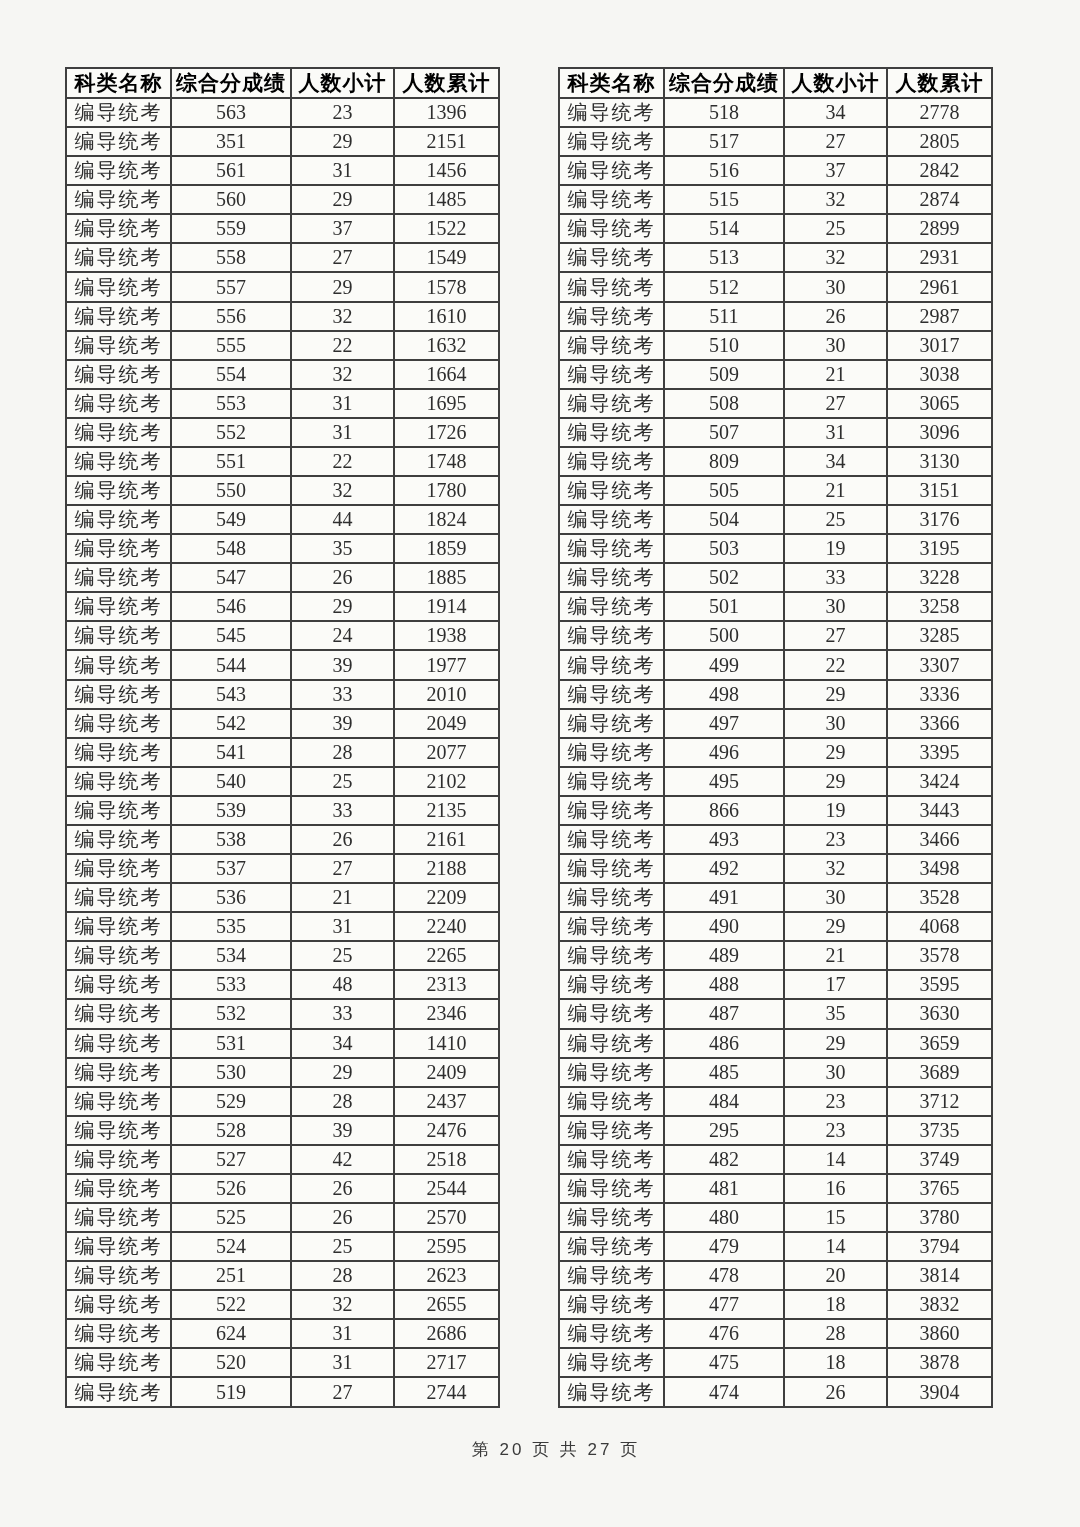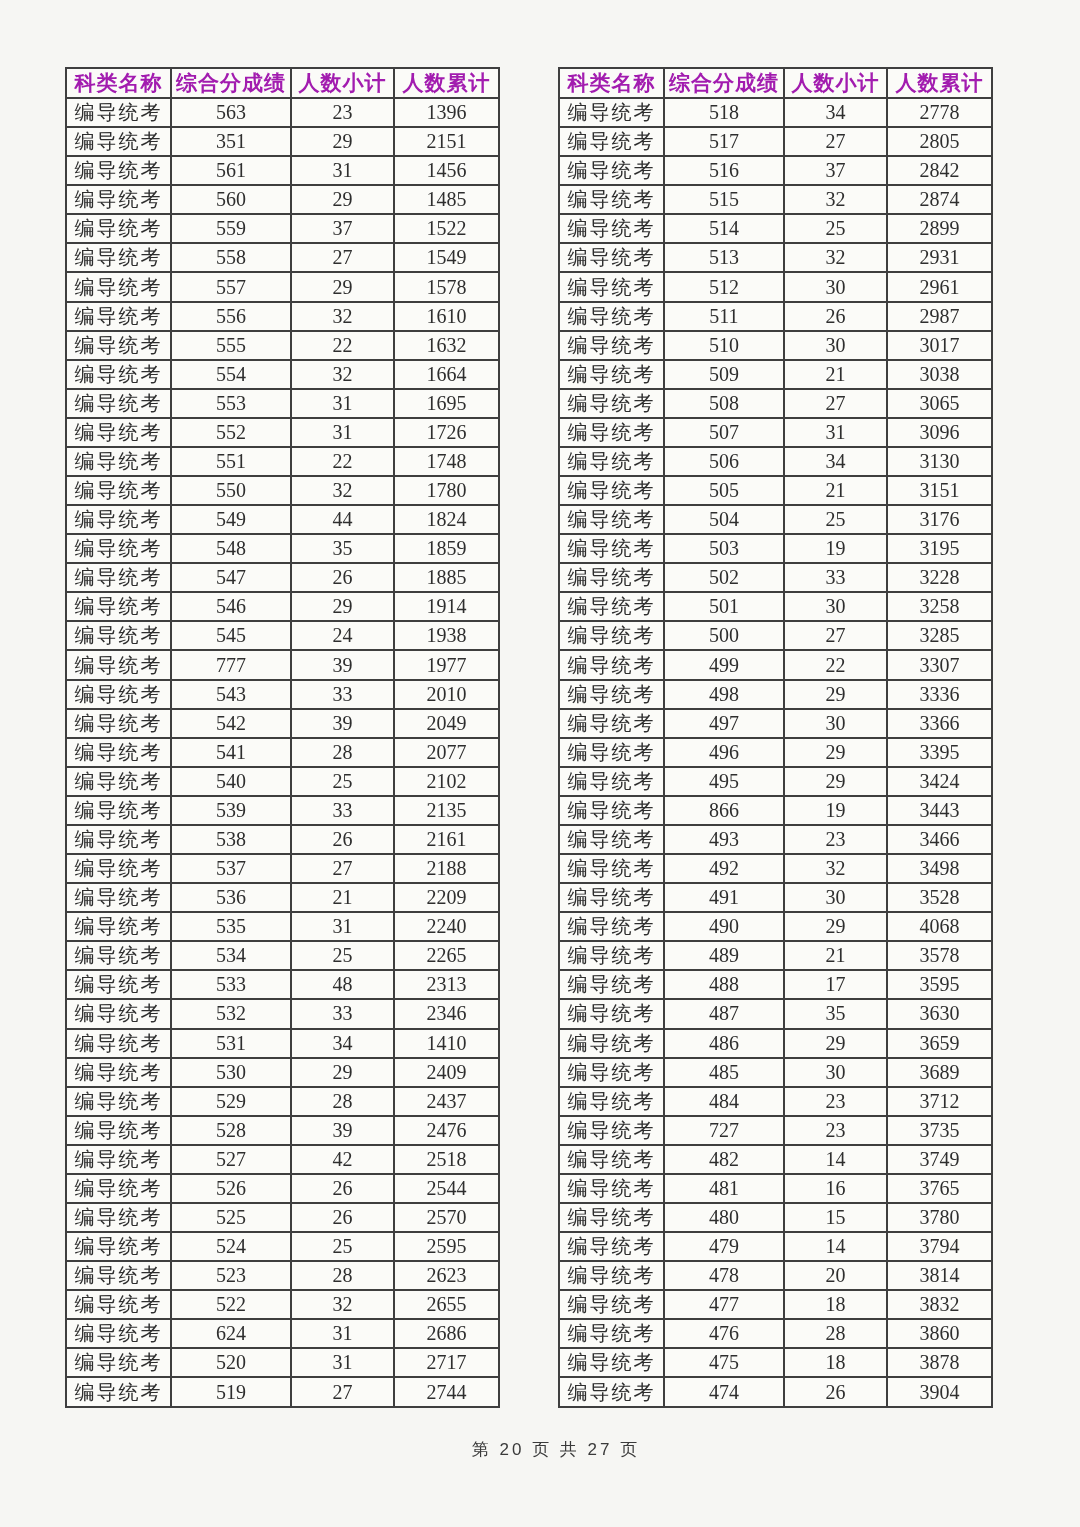--- a/index.html
+++ b/index.html
@@ -27,21 +27,21 @@
     border: 2px solid #3f3f3f;
     text-align: center;
     vertical-align: middle;
     padding: 0;
     overflow: hidden;
   }
   .score-table th {
     font-size: 21px;
     font-weight: bold;
     letter-spacing: 1px;
-    color: #a21caf;
+    color: #000000;
   }
   .score-table td {
     font-size: 20px;
     color: #2e2e2e;
   }
   .score-table td.cell-category { letter-spacing: 2px; }
   .footer {
     position: absolute;
     top: 1438px;
     left: 8px;
@@ -182,21 +182,21 @@
         <td class="cell-cumulative">1914</td>
       </tr>
       <tr>
         <td class="cell-category">编导统考</td>
         <td class="cell-score">545</td>
         <td class="cell-subtotal">24</td>
         <td class="cell-cumulative">1938</td>
       </tr>
       <tr>
         <td class="cell-category">编导统考</td>
-        <td class="cell-score">777</td>
+        <td class="cell-score">544</td>
         <td class="cell-subtotal">39</td>
         <td class="cell-cumulative">1977</td>
       </tr>
       <tr>
         <td class="cell-category">编导统考</td>
         <td class="cell-score">543</td>
         <td class="cell-subtotal">33</td>
         <td class="cell-cumulative">2010</td>
       </tr>
       <tr>
@@ -308,21 +308,21 @@
         <td class="cell-cumulative">2570</td>
       </tr>
       <tr>
         <td class="cell-category">编导统考</td>
         <td class="cell-score">524</td>
         <td class="cell-subtotal">25</td>
         <td class="cell-cumulative">2595</td>
       </tr>
       <tr>
         <td class="cell-category">编导统考</td>
-        <td class="cell-score">523</td>
+        <td class="cell-score">251</td>
         <td class="cell-subtotal">28</td>
         <td class="cell-cumulative">2623</td>
       </tr>
       <tr>
         <td class="cell-category">编导统考</td>
         <td class="cell-score">522</td>
         <td class="cell-subtotal">32</td>
         <td class="cell-cumulative">2655</td>
       </tr>
       <tr>
@@ -429,21 +429,21 @@
         <td class="cell-cumulative">3065</td>
       </tr>
       <tr>
         <td class="cell-category">编导统考</td>
         <td class="cell-score">507</td>
         <td class="cell-subtotal">31</td>
         <td class="cell-cumulative">3096</td>
       </tr>
       <tr>
         <td class="cell-category">编导统考</td>
-        <td class="cell-score">506</td>
+        <td class="cell-score">809</td>
         <td class="cell-subtotal">34</td>
         <td class="cell-cumulative">3130</td>
       </tr>
       <tr>
         <td class="cell-category">编导统考</td>
         <td class="cell-score">505</td>
         <td class="cell-subtotal">21</td>
         <td class="cell-cumulative">3151</td>
       </tr>
       <tr>
@@ -567,21 +567,21 @@
         <td class="cell-cumulative">3689</td>
       </tr>
       <tr>
         <td class="cell-category">编导统考</td>
         <td class="cell-score">484</td>
         <td class="cell-subtotal">23</td>
         <td class="cell-cumulative">3712</td>
       </tr>
       <tr>
         <td class="cell-category">编导统考</td>
-        <td class="cell-score">727</td>
+        <td class="cell-score">295</td>
         <td class="cell-subtotal">23</td>
         <td class="cell-cumulative">3735</td>
       </tr>
       <tr>
         <td class="cell-category">编导统考</td>
         <td class="cell-score">482</td>
         <td class="cell-subtotal">14</td>
         <td class="cell-cumulative">3749</td>
       </tr>
       <tr>

